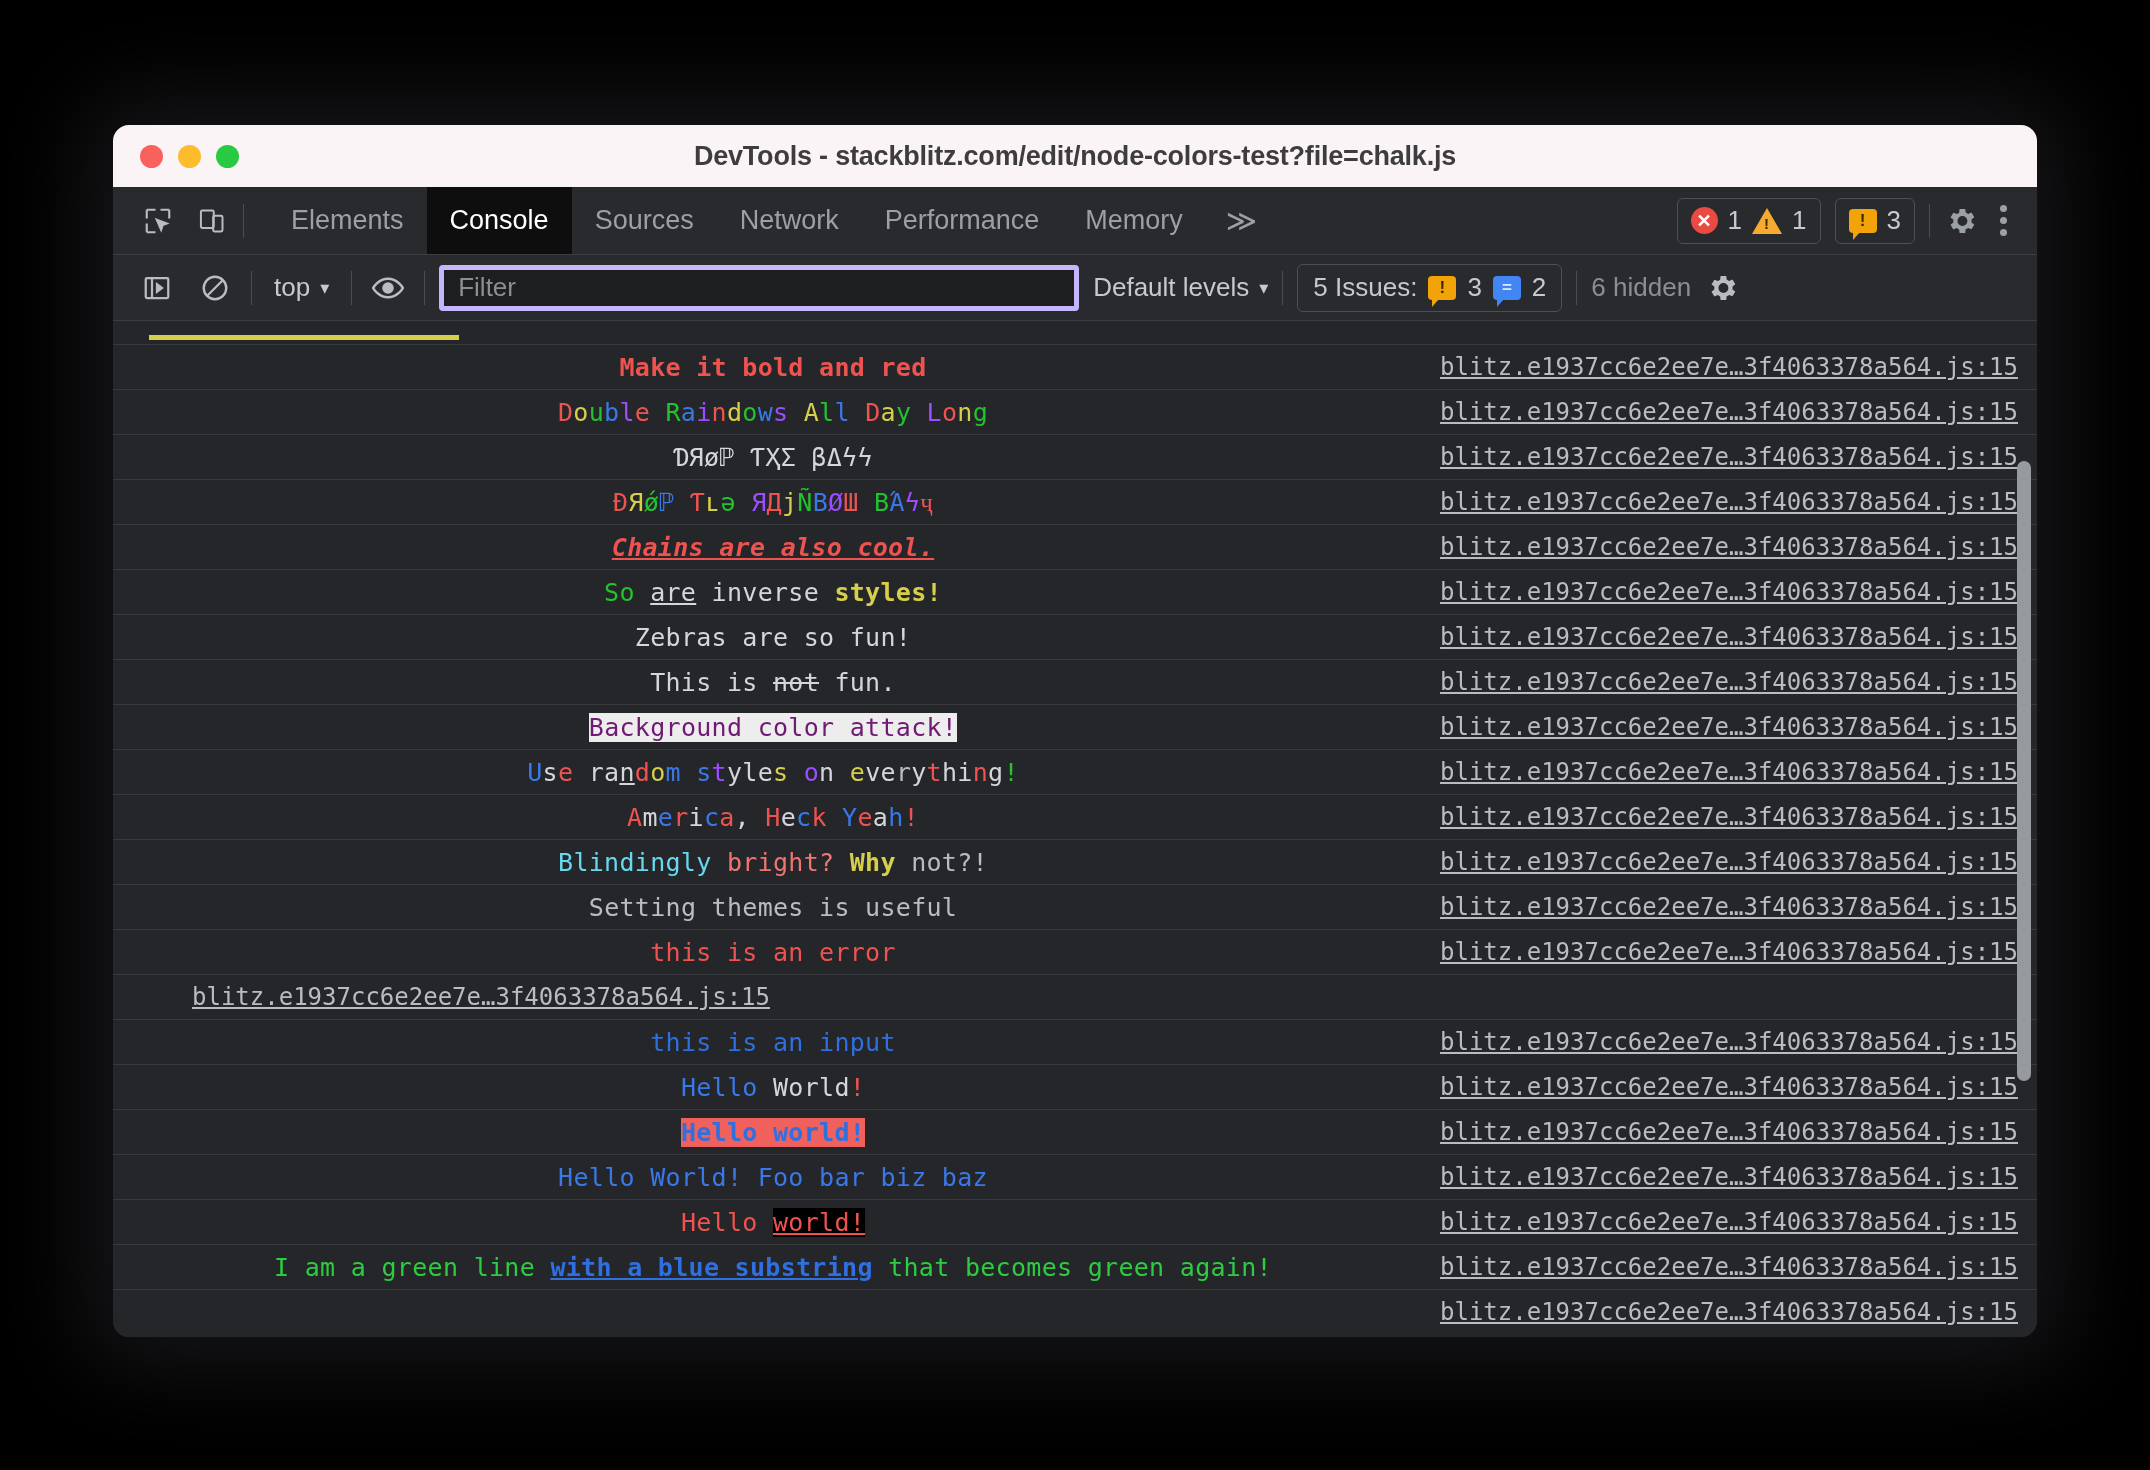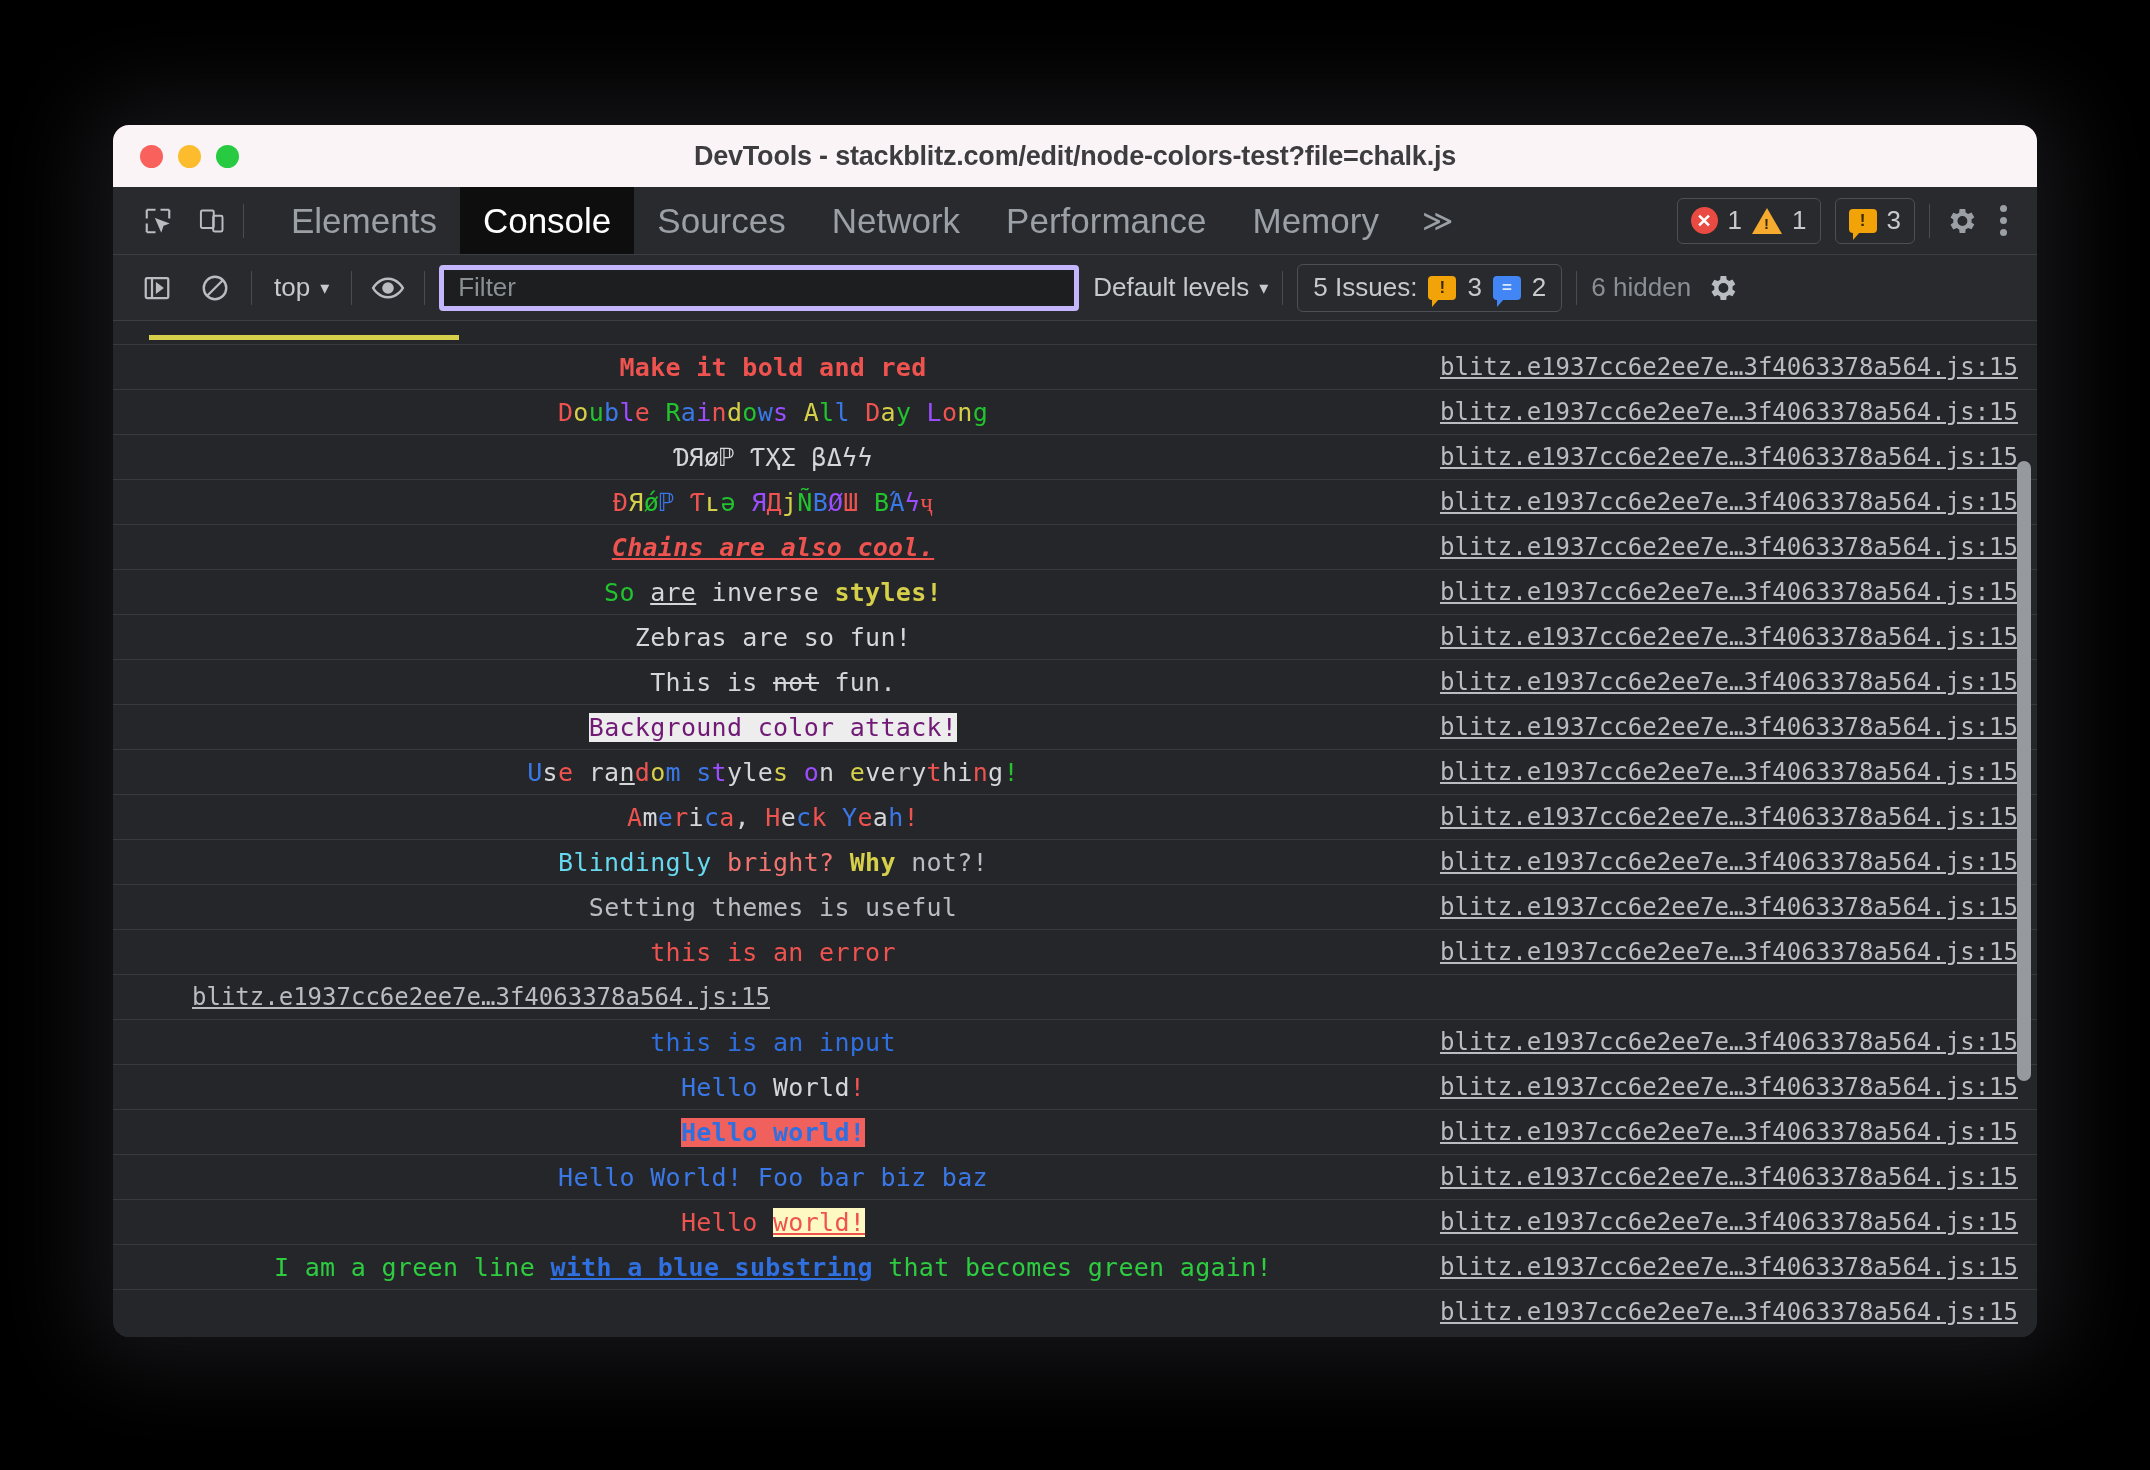--- a/index.html
+++ b/index.html
@@ -54,21 +54,21 @@
   .ticon {
     width: 46px; height: 46px;
     display: flex; align-items: center; justify-content: center;
     border-radius: 4px;
   }
   .vdiv { width: 1px; height: 34px; background: #4a4d50; align-self: center; }
   .tabs { display: flex; align-items: stretch; margin-left: 10px; }
   .tab {
     display: flex; align-items: center;
     padding: 0 23px;
-    font-size: 35px; color: #9aa0a6;
+    font-size: 27px; color: #9aa0a6;
     white-space: nowrap;
   }
   .tab.active { color: #fff; background: #0e0e0e; }
   .tab.more { color: #9aa0a6; font-size: 30px; padding: 0 20px; }
   .tabbar-right {
     margin-left: auto; display: flex; align-items: center;
     gap: 14px; padding-right: 22px;
   }
   .badge-group {
     display: flex; align-items: center; gap: 10px;
@@ -371,21 +371,21 @@
           </div>
           <div class="msg">
             <div class="msg-text"><span class="b" style="color: rgb(47, 111, 224); background: rgb(240, 96, 92);">Hello world!</span></div>
             <a class="msg-src">blitz.e1937cc6e2ee7e…3f4063378a564.js:15</a>
           </div>
           <div class="msg">
             <div class="msg-text"><span style="color: rgb(59, 120, 231);">Hello World! Foo bar biz baz</span></div>
             <a class="msg-src">blitz.e1937cc6e2ee7e…3f4063378a564.js:15</a>
           </div>
           <div class="msg">
-            <div class="msg-text"><span style="color: rgb(239, 83, 80);">Hello</span><span style="color: rgb(212, 214, 217);"> </span><span class="u" style="color: rgb(239, 83, 80); background: #fef9c3;">world!</span></div>
+            <div class="msg-text"><span style="color: rgb(239, 83, 80);">Hello</span><span style="color: rgb(212, 214, 217);"> </span><span class="u" style="color: rgb(239, 83, 80); background: #000000;">world!</span></div>
             <a class="msg-src">blitz.e1937cc6e2ee7e…3f4063378a564.js:15</a>
           </div>
           <div class="msg">
             <div class="msg-text"><span style="color: rgb(46, 204, 64);">I am a green line </span><span class="bu" style="color: rgb(47, 111, 224);">with a blue substring</span><span style="color: rgb(46, 204, 64);"> that becomes green again!</span></div>
             <a class="msg-src">blitz.e1937cc6e2ee7e…3f4063378a564.js:15</a>
           </div>
           <div class="msg">
             <div class="msg-text"></div>
             <a class="msg-src">blitz.e1937cc6e2ee7e…3f4063378a564.js:15</a>
           </div>

